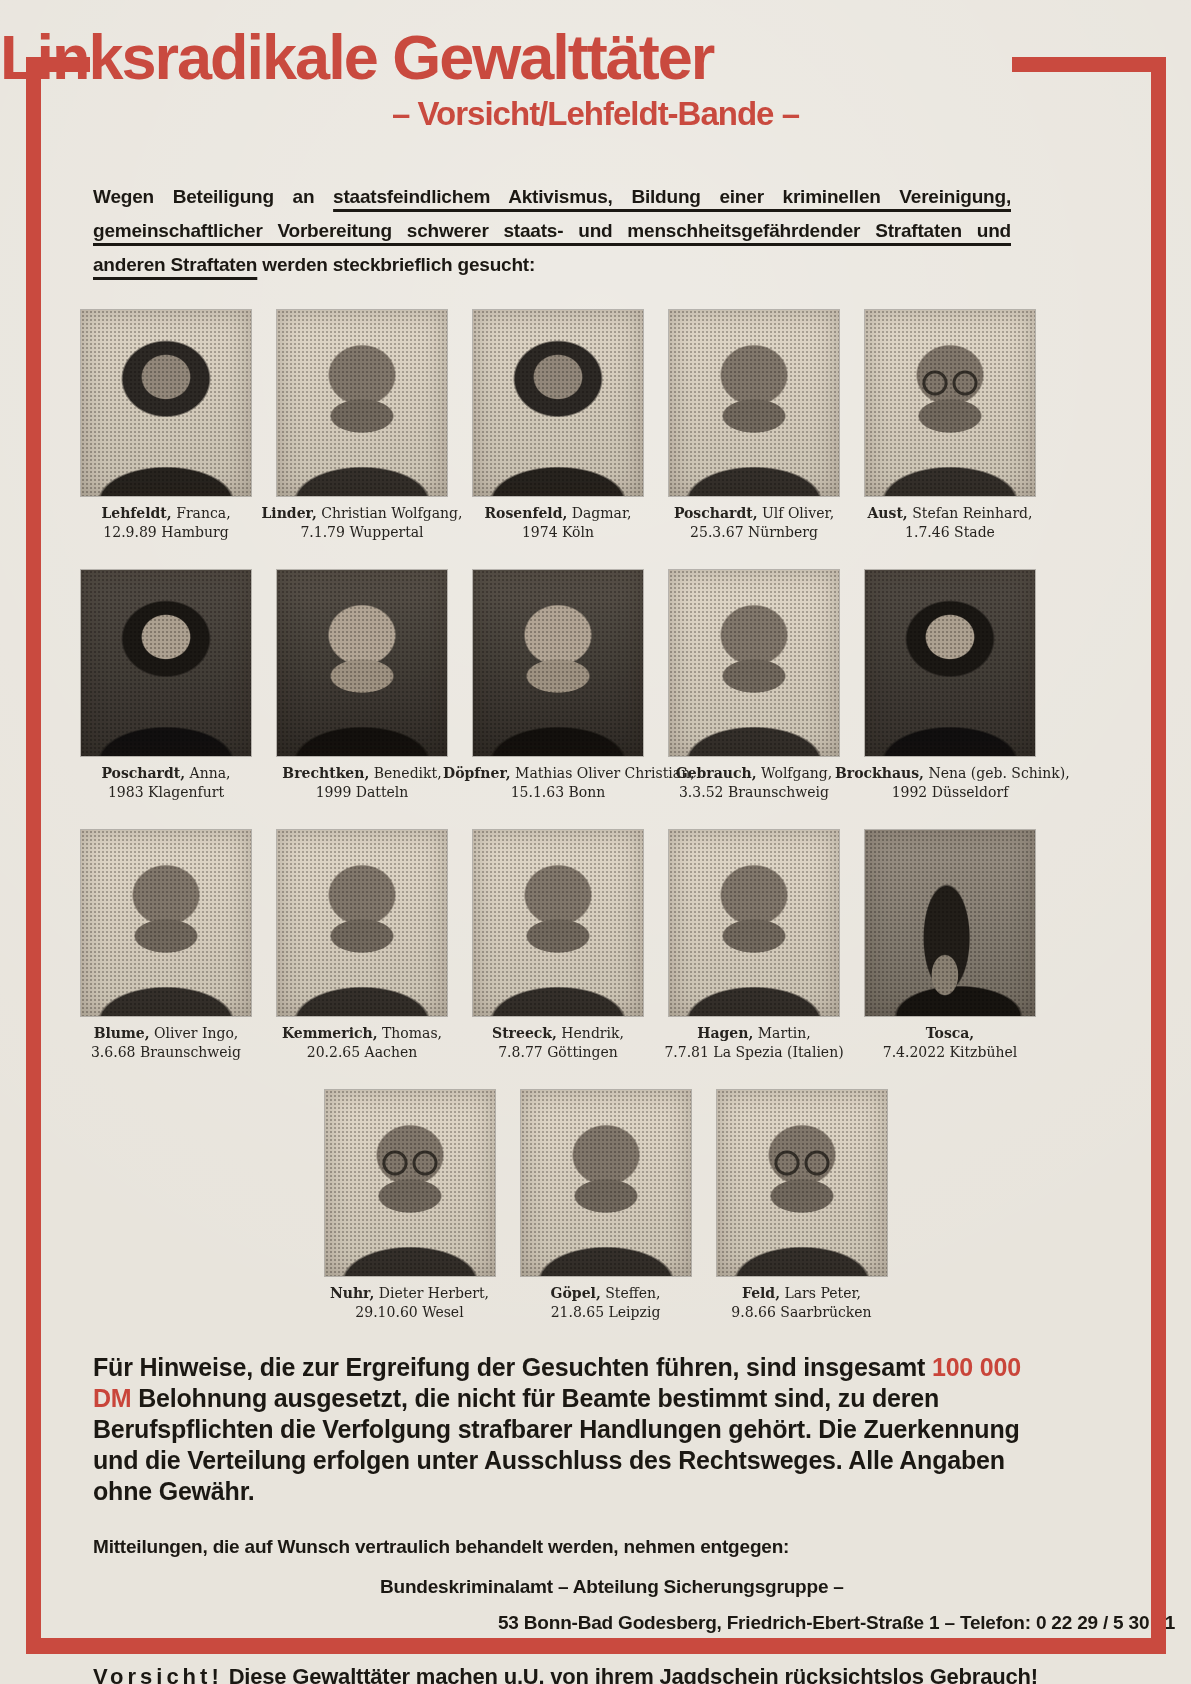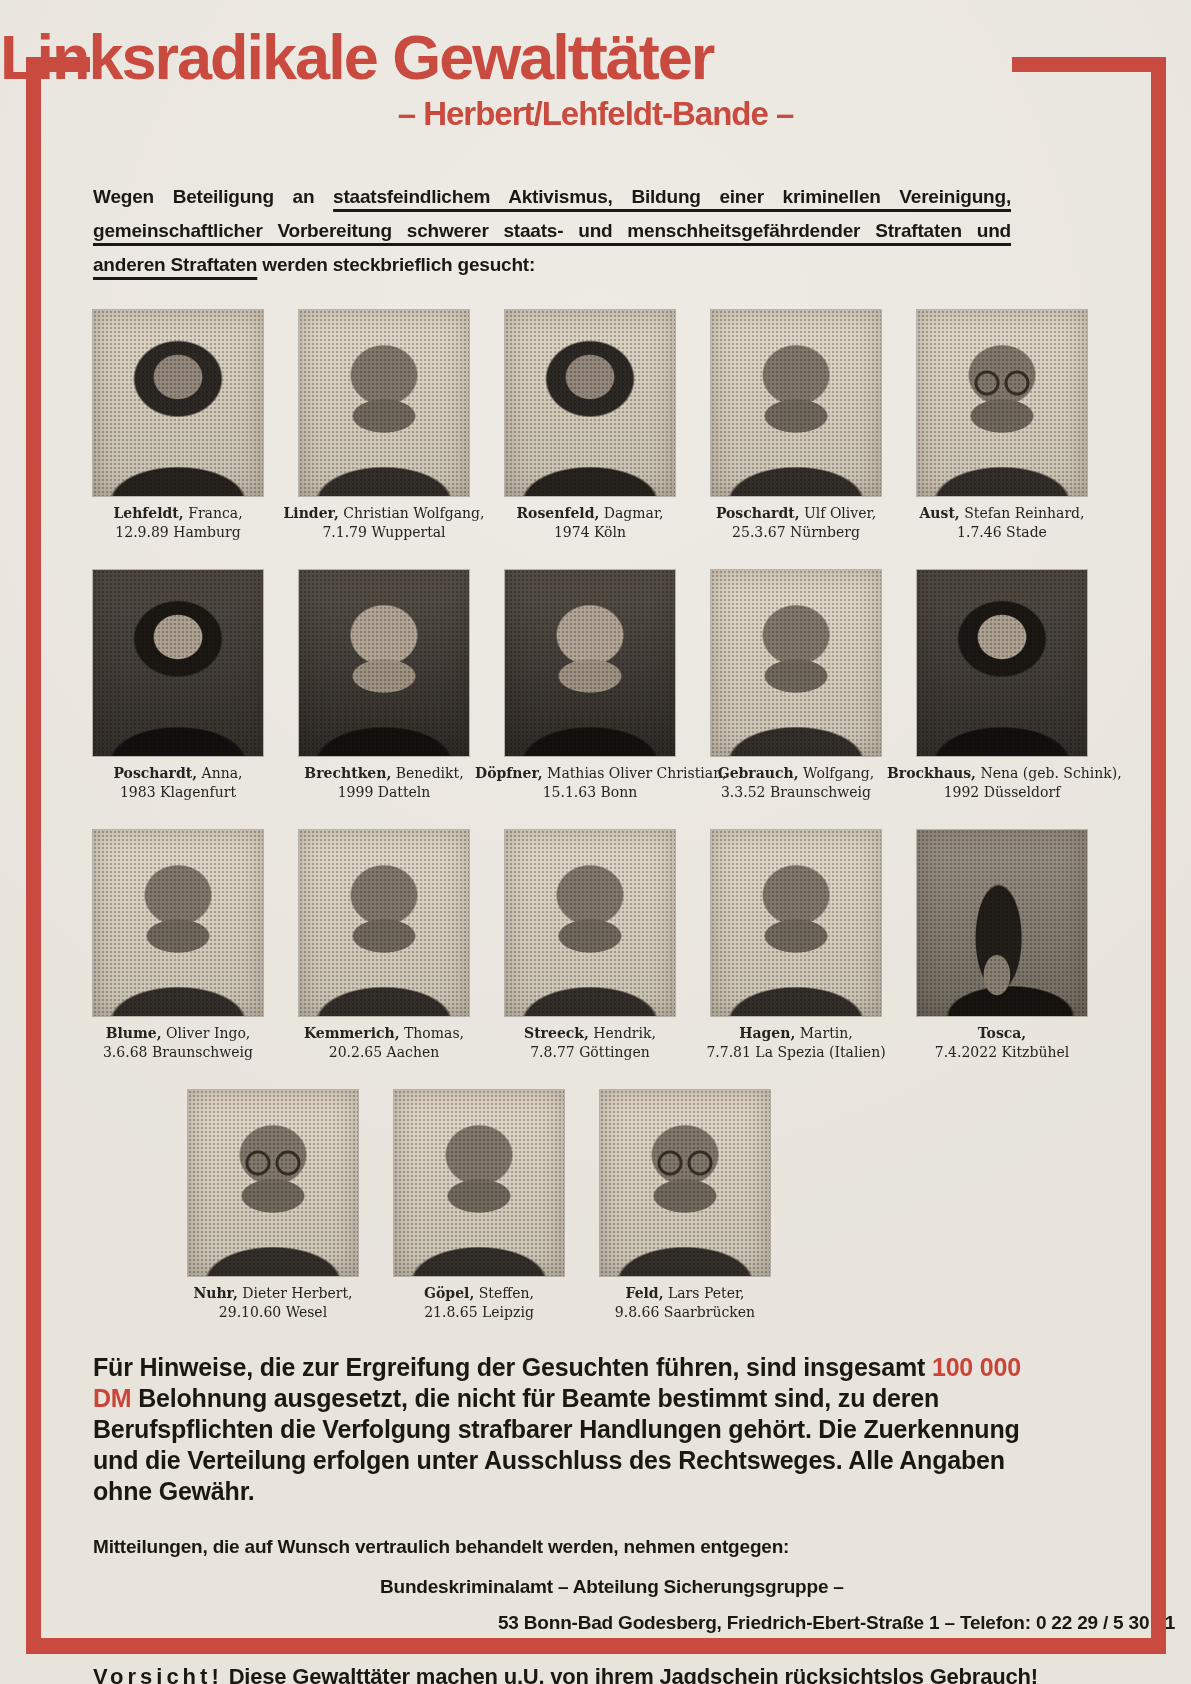--- a/index.html
+++ b/index.html
@@ -41,21 +41,21 @@
   
   .intro{
     margin:46px 0 0 93px;width:918px;
     font-size:19px;font-weight:bold;line-height:34px;
     text-align:justify;letter-spacing:-0.2px;
   }
   .u{text-decoration:underline;text-decoration-thickness:2.5px;text-underline-offset:6px;}
 
   
   .grid{margin:28px 0 0 93px;width:930px;}
-  .row{display:flex;gap:36px;margin-bottom:28px;}
+  .row{display:flex;gap:26px;margin-bottom:28px;justify-content:center;}
   .row.centered{margin-left:95px;}
   .card{margin:0;width:170px;flex:0 0 170px;}
   .photo{
     position:relative;width:170px;height:186px;
     box-shadow:0 0 0 1px rgba(20,15,10,.25), inset 0 0 24px rgba(30,20,10,.25);
     background-color:#c9c3ba;
     filter:sepia(.12);
   }
   
   .photo{
@@ -141,21 +141,21 @@
 
 <div class="poster">
 
   <div class="frame frame-left"></div>
   <div class="frame frame-right"></div>
   <div class="frame frame-bottom"></div>
   <div class="frame stub-left"></div>
   <div class="frame stub-right"></div>
 
   <h1 class="title">Linksradikale Gewalttäter</h1>
-  <h2 class="subtitle">– Herbert/Lehfeldt-Bande –</h2>
+  <h2 class="subtitle">– Vorsicht/Lehfeldt-Bande –</h2>
 
   <p class="intro"><span>Wegen Beteiligung an </span><span class="u">staatsfeindlichem Aktivismus, Bildung einer kriminellen Vereinigung, gemeinschaftlicher Vorbereitung schwerer staats- und menschheitsgefährdender Straftaten und anderen Straftaten</span><span> werden steckbrieflich gesucht:</span></p>
 
   <div class="grid">
 
     <div class="row">
       <figure class="card">
         <div class="photo" data-photo="woman-portrait-light"></div>
         <figcaption class="cap"><span class="b">Lehfeldt,</span><span> Franca,</span><br><span>12.9.89 Hamburg</span></figcaption>
       </figure>

